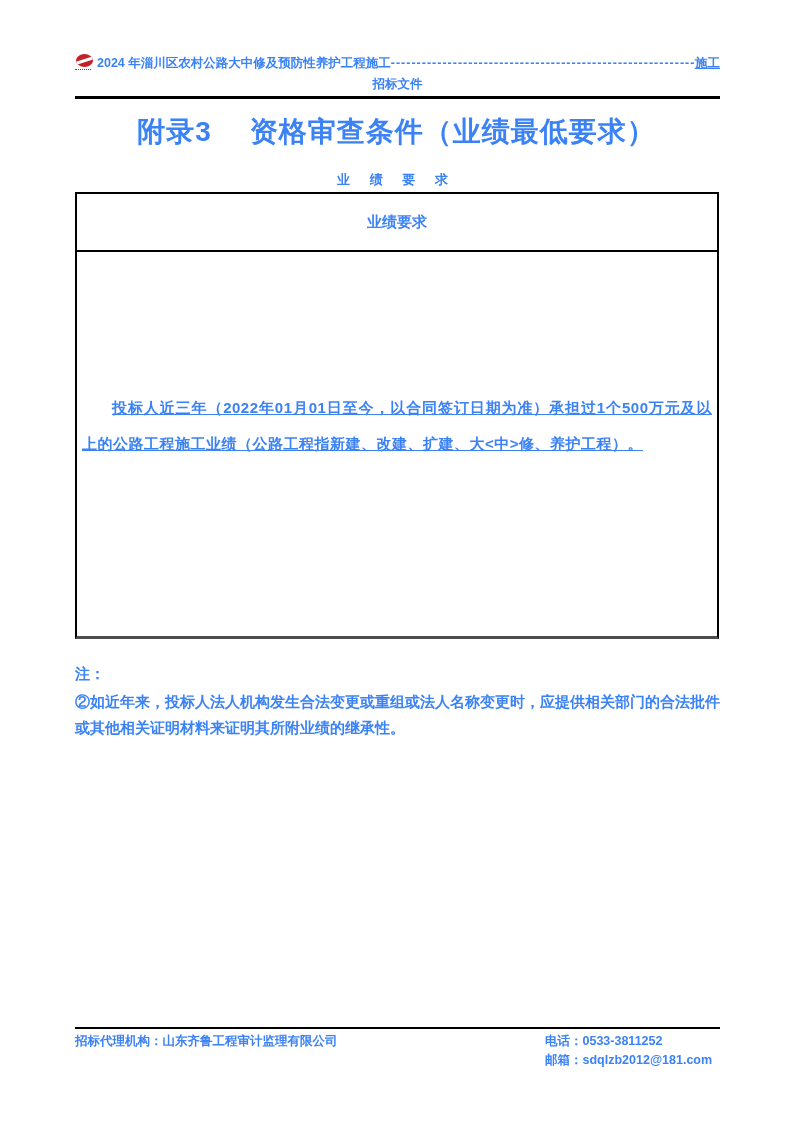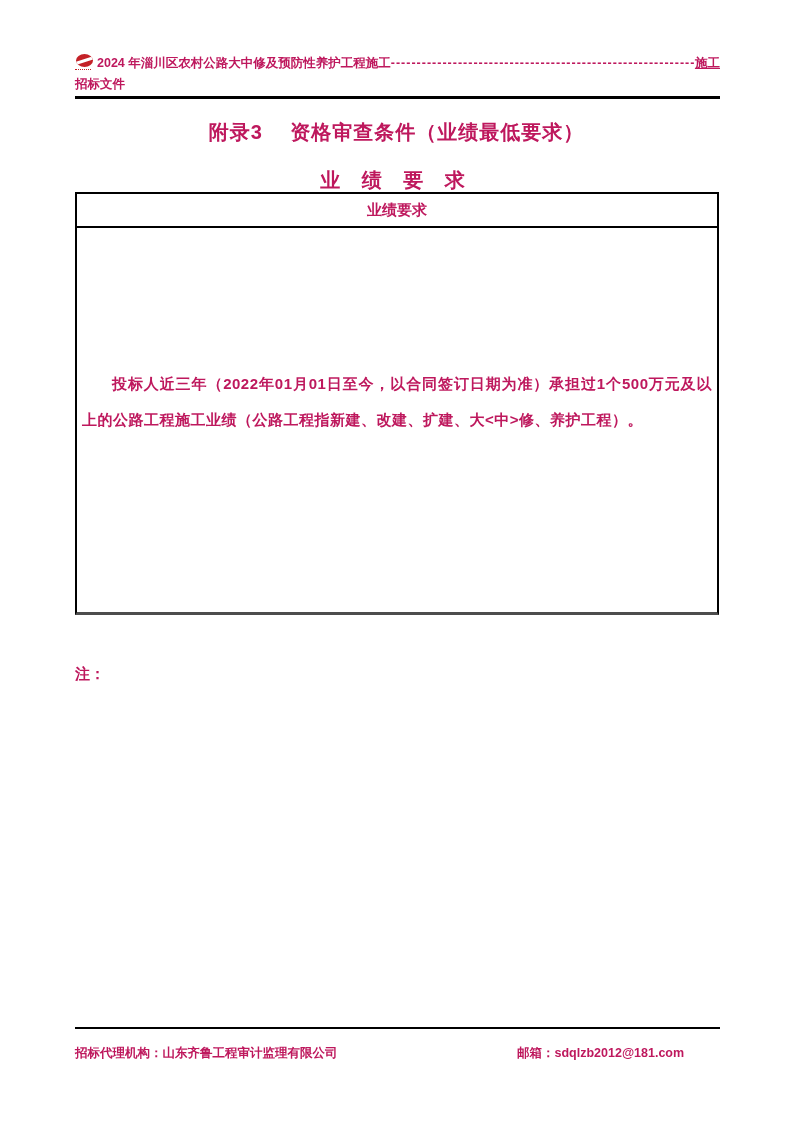--- a/index.html
+++ b/index.html
@@ -2,21 +2,21 @@
 <html><head>
 <meta charset="utf-8">
 <style>
   * { margin: 0; padding: 0; box-sizing: border-box; }
   html, body { background: #ffffff; }
   .page {
     position: relative;
     width: 793px;
     height: 1122px;
     background: #ffffff;
-    color: #be185d;
+    color: #3b82f6;
     font-family: "Liberation Sans", sans-serif;
     font-weight: bold;
     overflow: hidden;
   }
 
   
   .header {
     position: absolute;
     left: 75px;
     top: 53px;
@@ -56,92 +56,94 @@
     border-bottom: 1px dotted #c42127;
   }
   .header-title { white-space: nowrap; flex: 0 0 auto; }
   .header-dashes {
     flex: 1 1 auto;
     overflow: hidden;
     white-space: nowrap;
     letter-spacing: 1px;
   }
   .header-suffix { white-space: nowrap; flex: 0 0 auto; text-decoration: underline; }
-  .header-line2 { white-space: nowrap; }
+  .header-line2 { white-space: nowrap; text-align: center; }
 
   
   .doc-title {
     position: absolute;
     left: 0; top: 116px;
     width: 100%;
     text-align: center;
-    font-size: 20px;
+    font-size: 28px;
     line-height: 32px;
     letter-spacing: 1px;
   }
 
   
   .section-label {
     position: absolute;
     left: 0; top: 169px;
     width: 100%;
     text-align: center;
-    font-size: 20px;
+    font-size: 13px;
     line-height: 22px;
     letter-spacing: 8px;
   }
 
   
   .perf-table {
     position: absolute;
     left: 75px; top: 192px;
     width: 644px;
     border: 2px solid #000;
     border-bottom: 3px solid #4d4d4d;
     background: #ffffff;
   }
   .perf-table-header {
     border-bottom: 2px solid #000;
     text-align: center;
     font-size: 15px;
     line-height: 24px;
-    padding: 4px;
+    padding: 16px;
   }
   .perf-table-body {
     height: 384px;
     padding: 138px 5px 0 5px;
   }
   .perf-paragraph {
     font-size: 15px;
     line-height: 36px;
     text-indent: 2em;
     text-align: justify;
     letter-spacing: 0.5px;
+    text-decoration: underline;
   }
 
   
   .notes {
     position: absolute;
     left: 75px; top: 661px;
     width: 645px;
     font-size: 15px;
     line-height: 25px;
   }
   .note-item-2 { margin-top: 3px; text-align: justify; line-height: 26px; }
 
   
   .footer {
     position: absolute;
     left: 75px; top: 1027px;
     width: 645px;
     border-top: 2px solid #000;
-    padding-top: 15px;
+    padding-top: 3px;
     display: flex;
     font-size: 12.5px;
     line-height: 19px;
+    gap: 28px;
   }
   .footer-left { width: 442px; }
   .footer-right { flex: 1; }
   .footer-row { white-space: nowrap; }
 </style>
 </head>
 <body>
 
 <div class="page">
 
@@ -164,24 +166,26 @@
 
   <div class="perf-table">
     <div class="perf-table-header">业绩要求</div>
     <div class="perf-table-body">
       <div class="perf-paragraph">投标人近三年（2022年01月01日至今，以合同签订日期为准）承担过1个500万元及以上的公路工程施工业绩（公路工程指新建、改建、扩建、大&lt;中&gt;修、养护工程）。</div>
     </div>
   </div>
 
   <div class="notes">
     <div class="note-label">注：</div>
+    <div class="note-item-2">②如近年来，投标人法人机构发生合法变更或重组或法人名称变更时，应提供相关部门的合法批件或其他相关证明材料来证明其所附业绩的继承性。</div>
   </div>
 
   <div class="footer">
     <div class="footer-left">
       <div class="footer-row"><span>招标代理机构：</span><span>山东齐鲁工程审计监理有限公司</span></div>
     </div>
     <div class="footer-right">
+      <div class="footer-row"><span>电话：</span><span>0533-3811252</span></div>
       <div class="footer-row"><span>邮箱：</span><span>sdqlzb2012@181.com</span></div>
     </div>
   </div>
 
 </div>
 
 </body></html>

